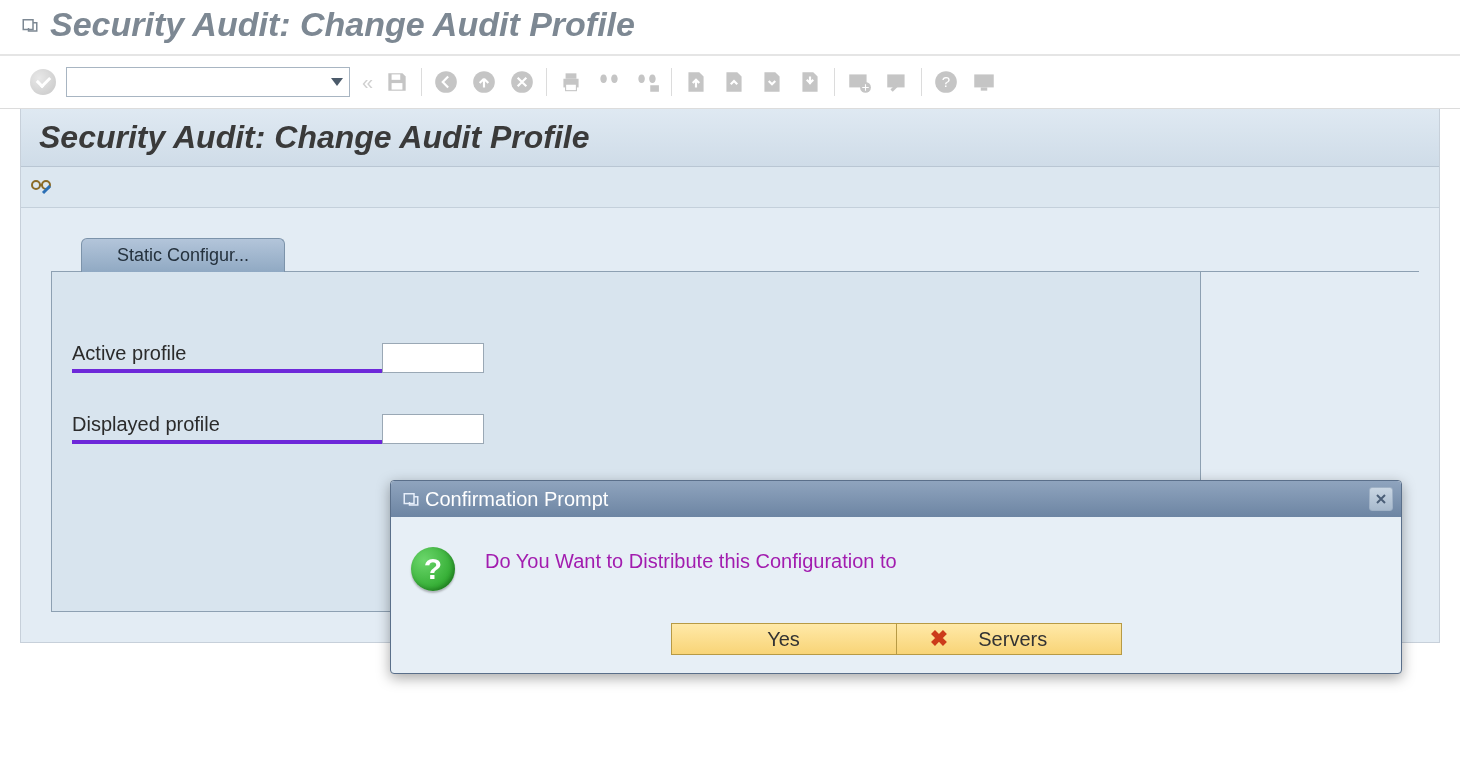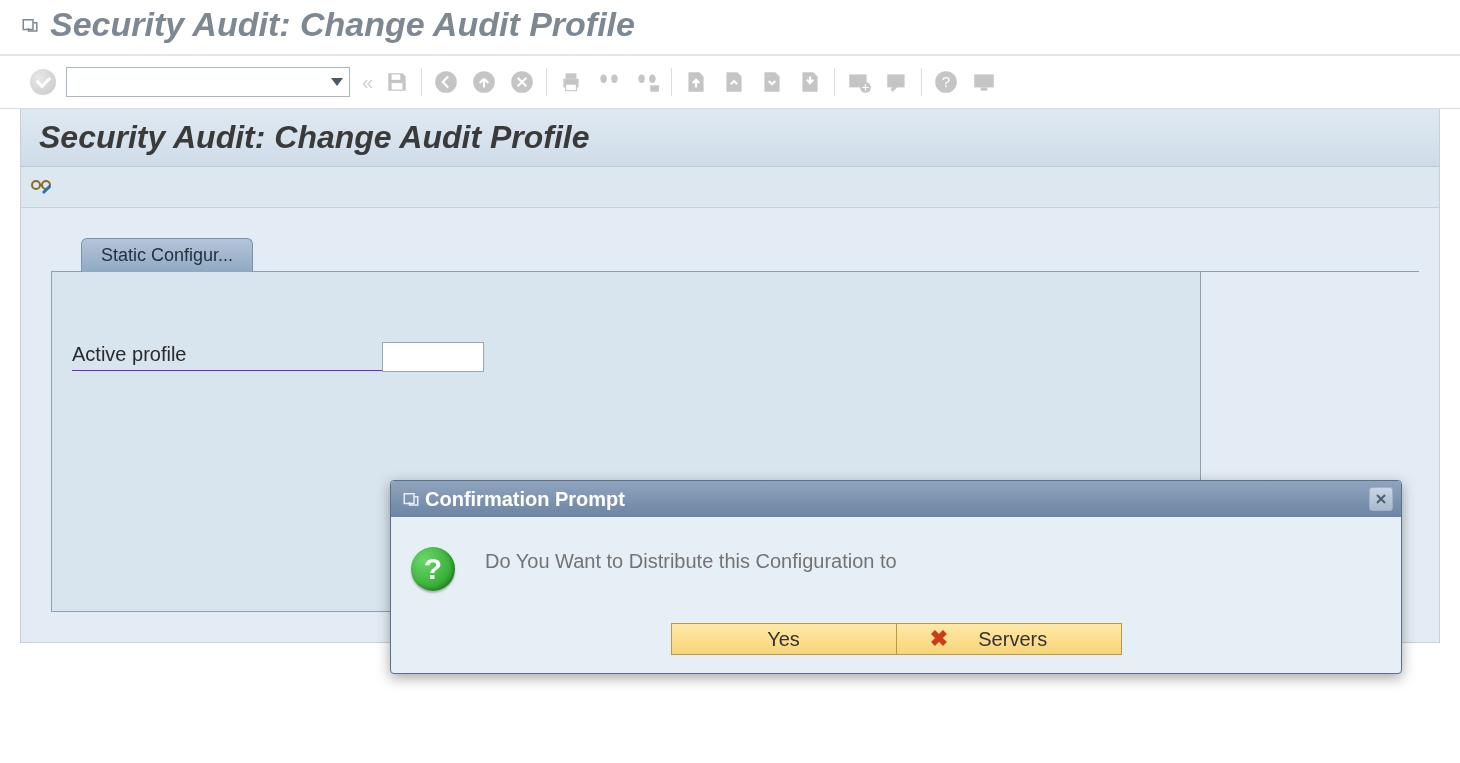--- a/index.html
+++ b/index.html
@@ -120,21 +120,21 @@
   }
   .tabstrip .spacer-left{
     width:30px;
     border-bottom:1px solid #8da0b2;
   }
   .tab{
     background: linear-gradient(#b3c5da, #90a9c3);
     border:1px solid #7c93aa;
     border-bottom:none;
     border-radius:6px 6px 0 0;
-    padding:6px 19px;
+    padding:6px 35px;
     font-size:18px;
     color:#24313d;
   }
   .tabstrip .spacer-right{
     flex:1;
     border-bottom:1px solid #8da0b2;
   }
   .tab-panel{
     border:1px solid #8da0b2;
     border-top:none;
@@ -146,21 +146,21 @@
   }
   .field-row{
     display:flex;
     align-items:center;
     margin-bottom:40px;
   }
   .field-label{
     width:310px;
     font-size:20px;
     color:#2b2b2b;
-    border-bottom:1px solid #6d28d9;
+    border-bottom:4px solid #6d28d9;
     padding-bottom:4px;
   }
   .field-input{
     width:100px; height:28px;
     background:#fff;
     border:1px solid #9aa8b5;
   }
 
   
   .dialog{
@@ -172,21 +172,20 @@
     box-shadow:0 4px 14px rgba(0,0,0,.35);
     background:#e7eff6;
     font-size:20px;
   }
   .dialog-titlebar{
     background: linear-gradient(#8fa4be, #6d85a3);
     color:#fff;
     display:flex; align-items:center;
     padding:6px 8px 6px 10px;
     border-radius:4px 4px 0 0;
-    font-weight:bold;
   }
   .dialog-titlebar .title{
     font-size:20px;
     flex:1;
     padding-left:4px;
   }
   .dlg-close{
     width:22px; height:22px;
     border:1px solid #9fb1c6;
     border-radius:3px;
@@ -199,21 +198,21 @@
     padding:30px 30px 30px 20px;
     gap:30px;
   }
   .q-icon{
     width:44px; height:44px; border-radius:50%;
     background: radial-gradient(circle at 30% 30%, #6bd66b, #1a9a1a);
     color:#fff; font-size:30px; font-weight:bold;
     display:flex; align-items:center; justify-content:center;
     box-shadow: inset -2px -2px 4px rgba(0,0,0,.25), 0 2px 2px rgba(0,0,0,.25);
   }
-  .msg-lines{ line-height:1.4; color:#737373; }
+  .msg-lines{ line-height:1.4; color:#a21caf; }
   .msg-lines div{ margin-bottom:18px; }
   .dialog-buttons{
     display:flex;
     justify-content:center;
     gap:0;
     padding:0 30px 18px 30px;
   }
   .dlg-btn{
     background: linear-gradient(#ffe9a8, #f8d477);
     border:1px solid #b79a45;
@@ -384,20 +383,24 @@
       <div class="spacer-left"></div>
       <div class="tab">Static Configur...</div>
       <div class="spacer-right"></div>
     </div>
 
     <div class="tab-panel">
       <div class="field-row">
         <div class="field-label">Active profile</div>
         <div class="field-input"></div>
       </div>
+      <div class="field-row">
+        <div class="field-label">Displayed profile</div>
+        <div class="field-input"></div>
+      </div>
     </div>
   </div>
 </div>
 
 <div class="dialog">
   <div class="dialog-titlebar">
     <span class="sap-corner-icon">
       <svg viewBox="0 0 24 24" fill="none" stroke="#e6eefa" stroke-width="2">
         <rect x="3" y="5" width="13" height="13"></rect>
         <path d="M16 9 h5 v11 h-11 v-4"></path>

